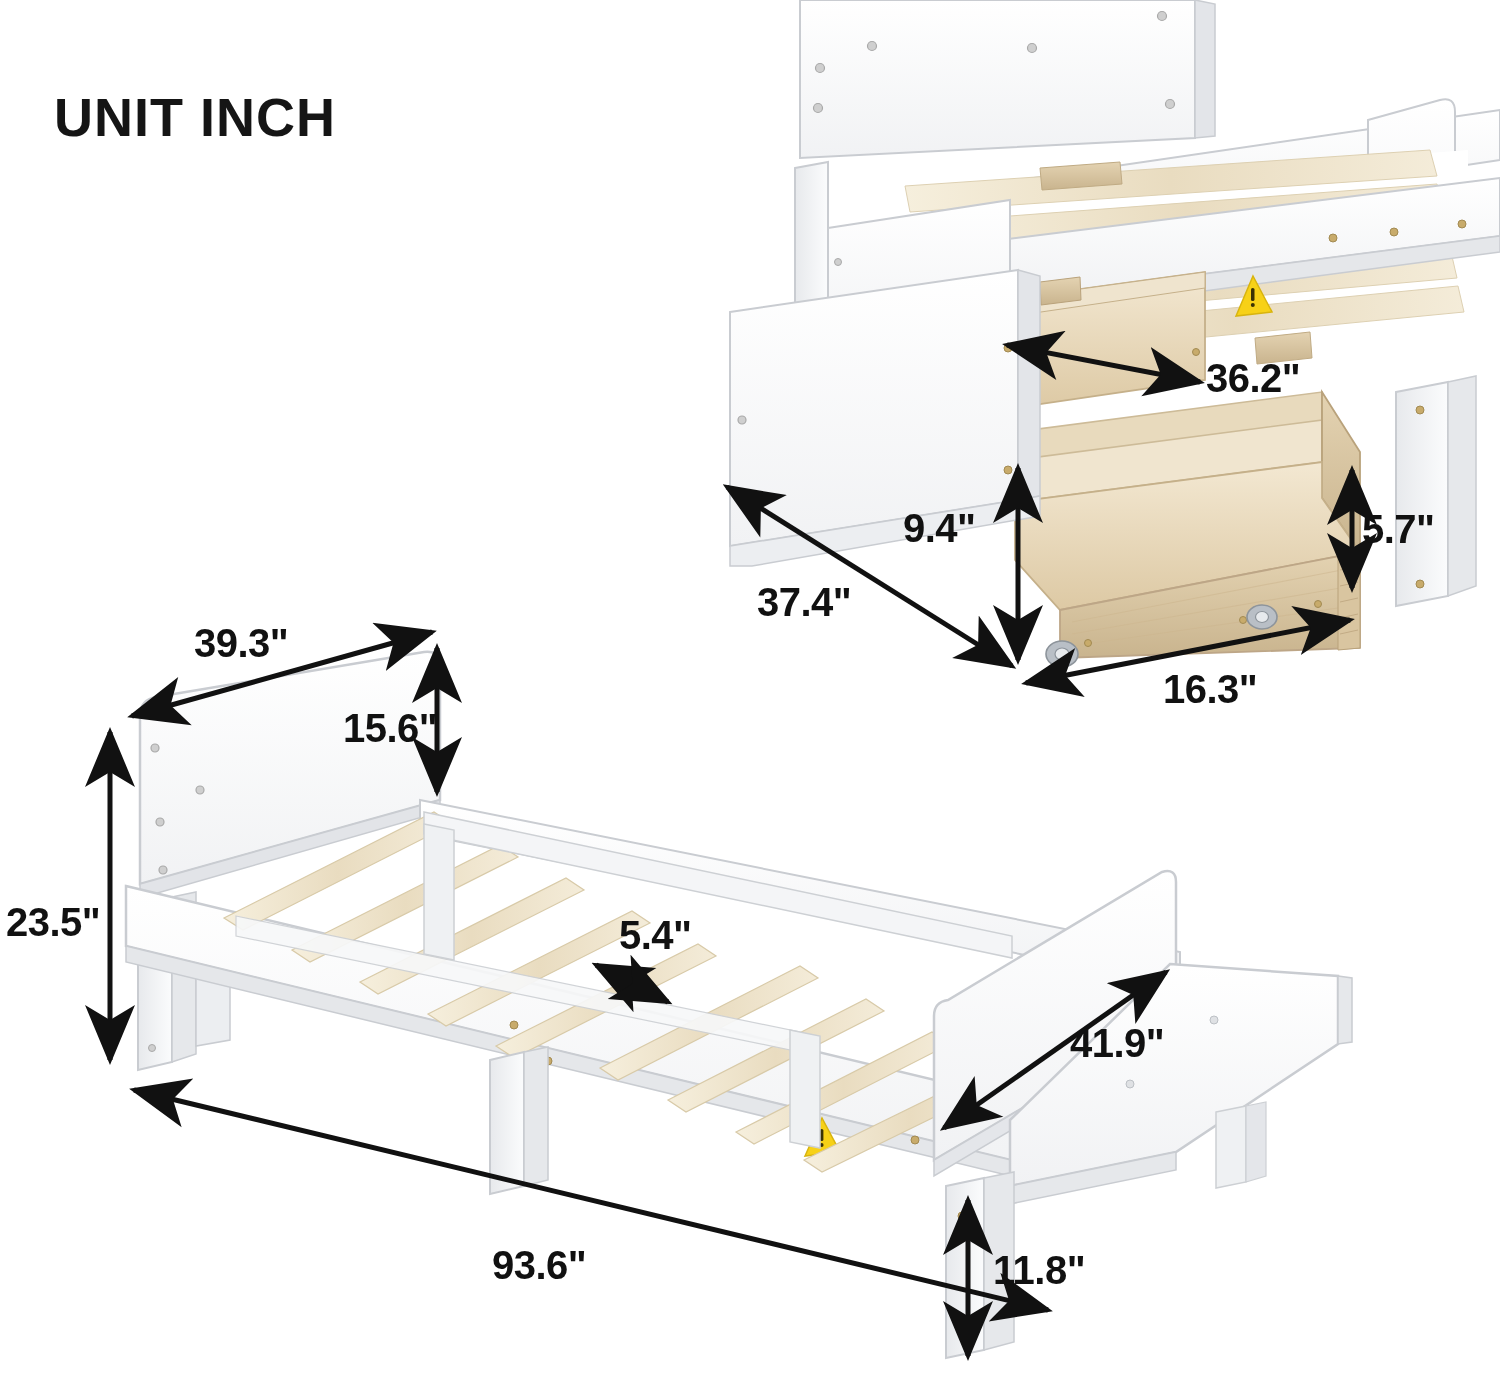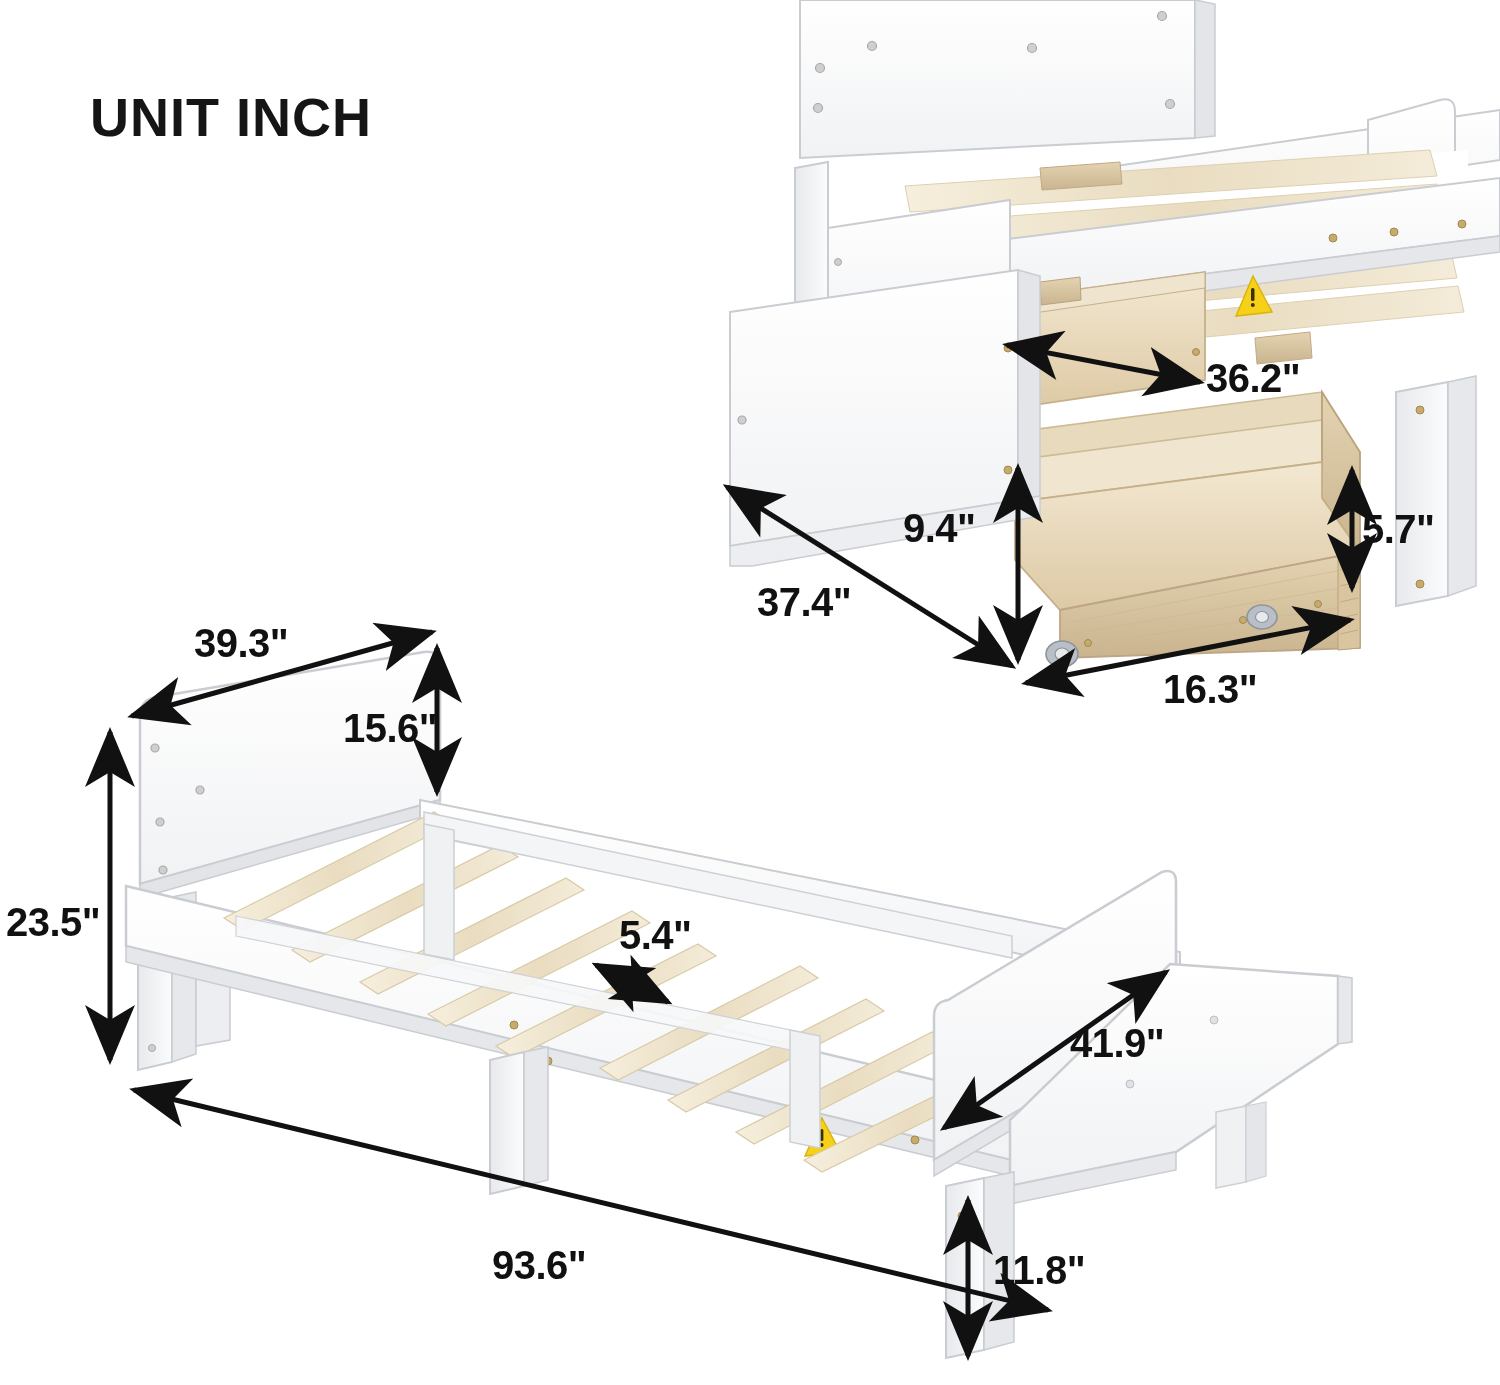--- a/index.html
+++ b/index.html
@@ -35,21 +35,20 @@
   .unit-title {
     position: absolute;
     left: 54px;
     top: 86px;
     font-family: "Liberation Sans", sans-serif;
     font-weight: 700;
     font-size: 54px;
     letter-spacing: 1px;
     color: #151515;
     white-space: nowrap;
-    margin-left: 36px;
   }
   .d36 { left: 1206px; top: 356px; font-size: 40px; }
   .d94 { left: 903px; top: 506px; font-size: 40px; }
   .d57 { left: 1362px; top: 507px; font-size: 40px; }
   .d374 { left: 757px; top: 580px; font-size: 40px; }
   .d163 { left: 1163px; top: 667px; font-size: 40px; }
   .d393 { left: 194px; top: 621px; font-size: 40px; }
   .d156 { left: 343px; top: 706px; font-size: 40px; }
   .d235 { left: 6px; top: 900px; font-size: 40px; }
   .d54  { left: 619px; top: 913px; font-size: 40px; }

